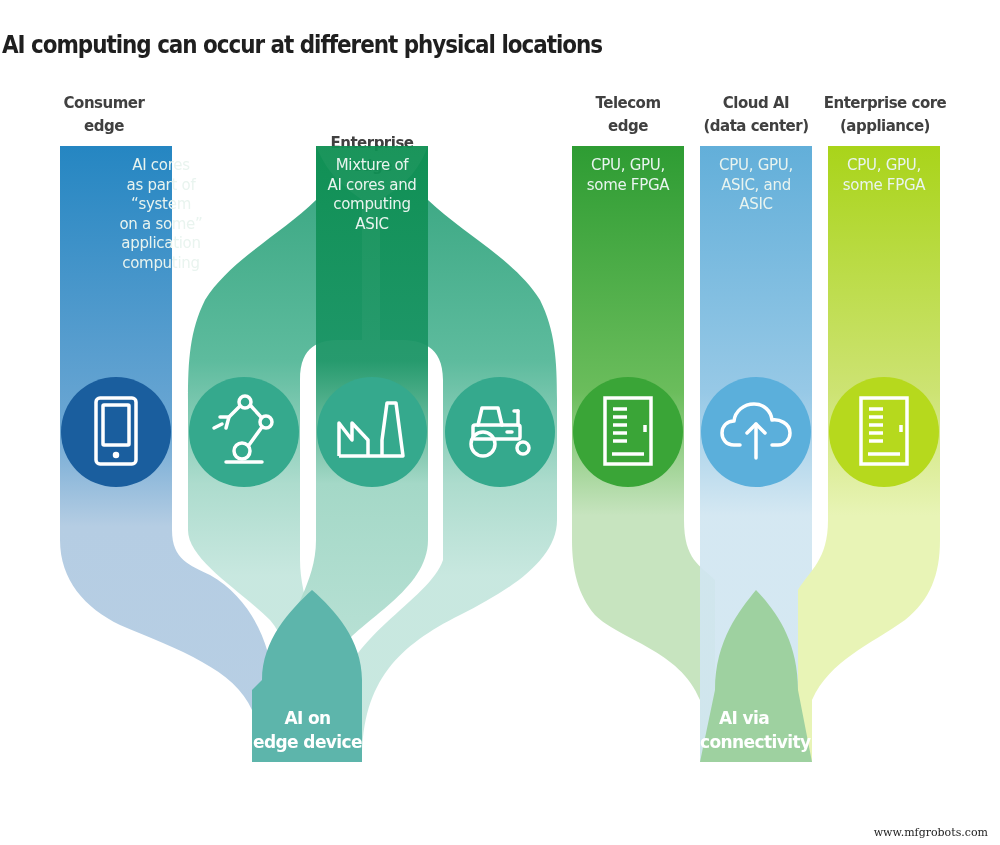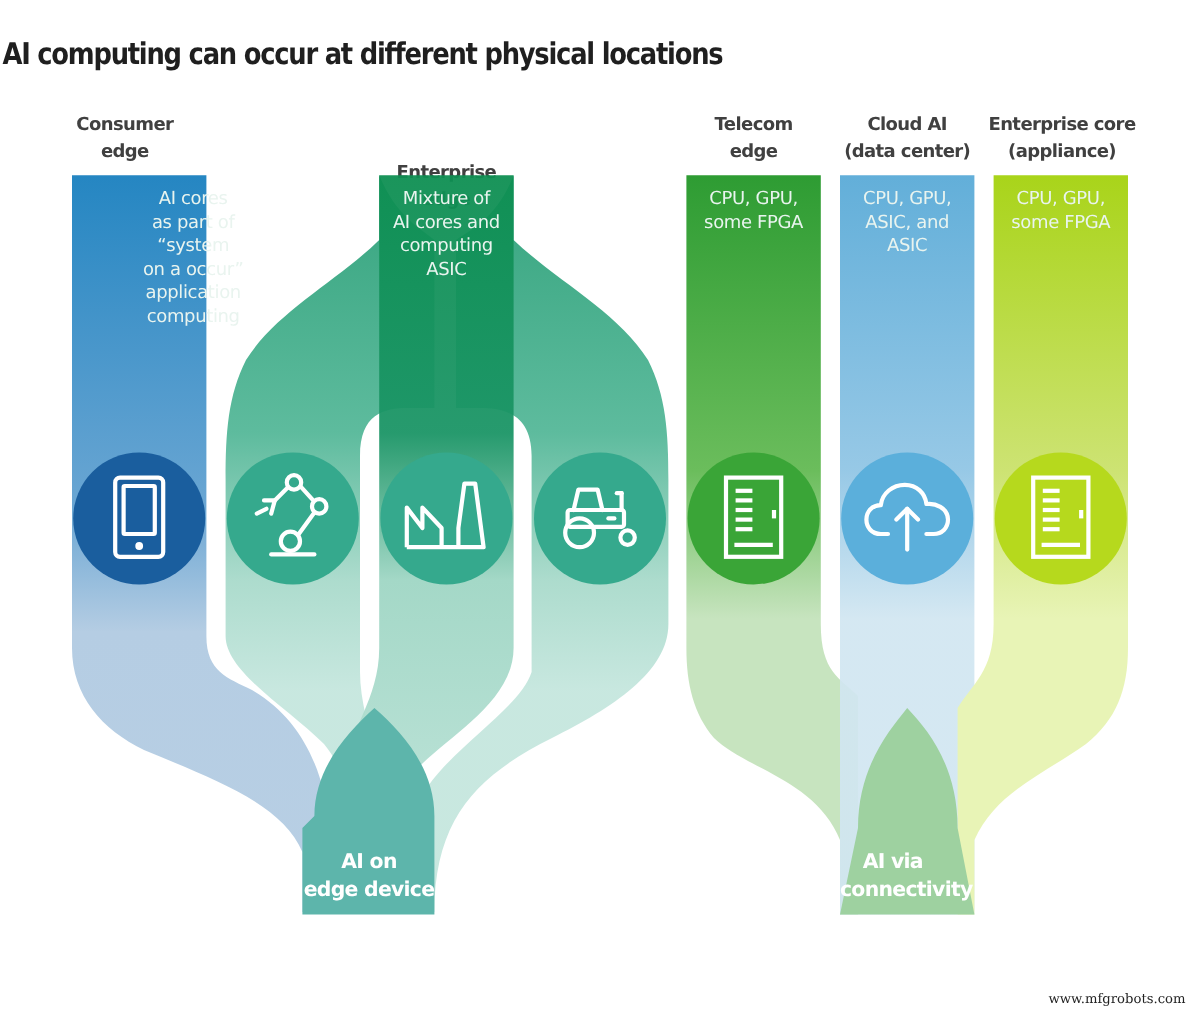--- a/index.html
+++ b/index.html
@@ -172,21 +172,21 @@
     <line x1="869" y1="441" x2="883" y2="441"></line>
     <line x1="868" y1="454" x2="900" y2="454"></line>
     <line x1="901" y1="425" x2="901" y2="432"></line>
   </g>
 </svg>
 
 <div class="box-text" style="left:60px;top:156px;width:112px;margin-left:45px;">
   <span>AI cores</span>
   <span>as part of</span>
   <span>“system</span>
-  <span>on a occur”</span>
+  <span>on a some”</span>
   <span>application</span>
   <span>computing</span>
 </div>
 <div class="box-text" style="left:316px;top:156px;width:112px;">
   <span>Mixture of</span>
   <span>AI cores and</span>
   <span>computing</span>
   <span>ASIC</span>
 </div>
 <div class="box-text" style="left:572px;top:156px;width:112px;">

